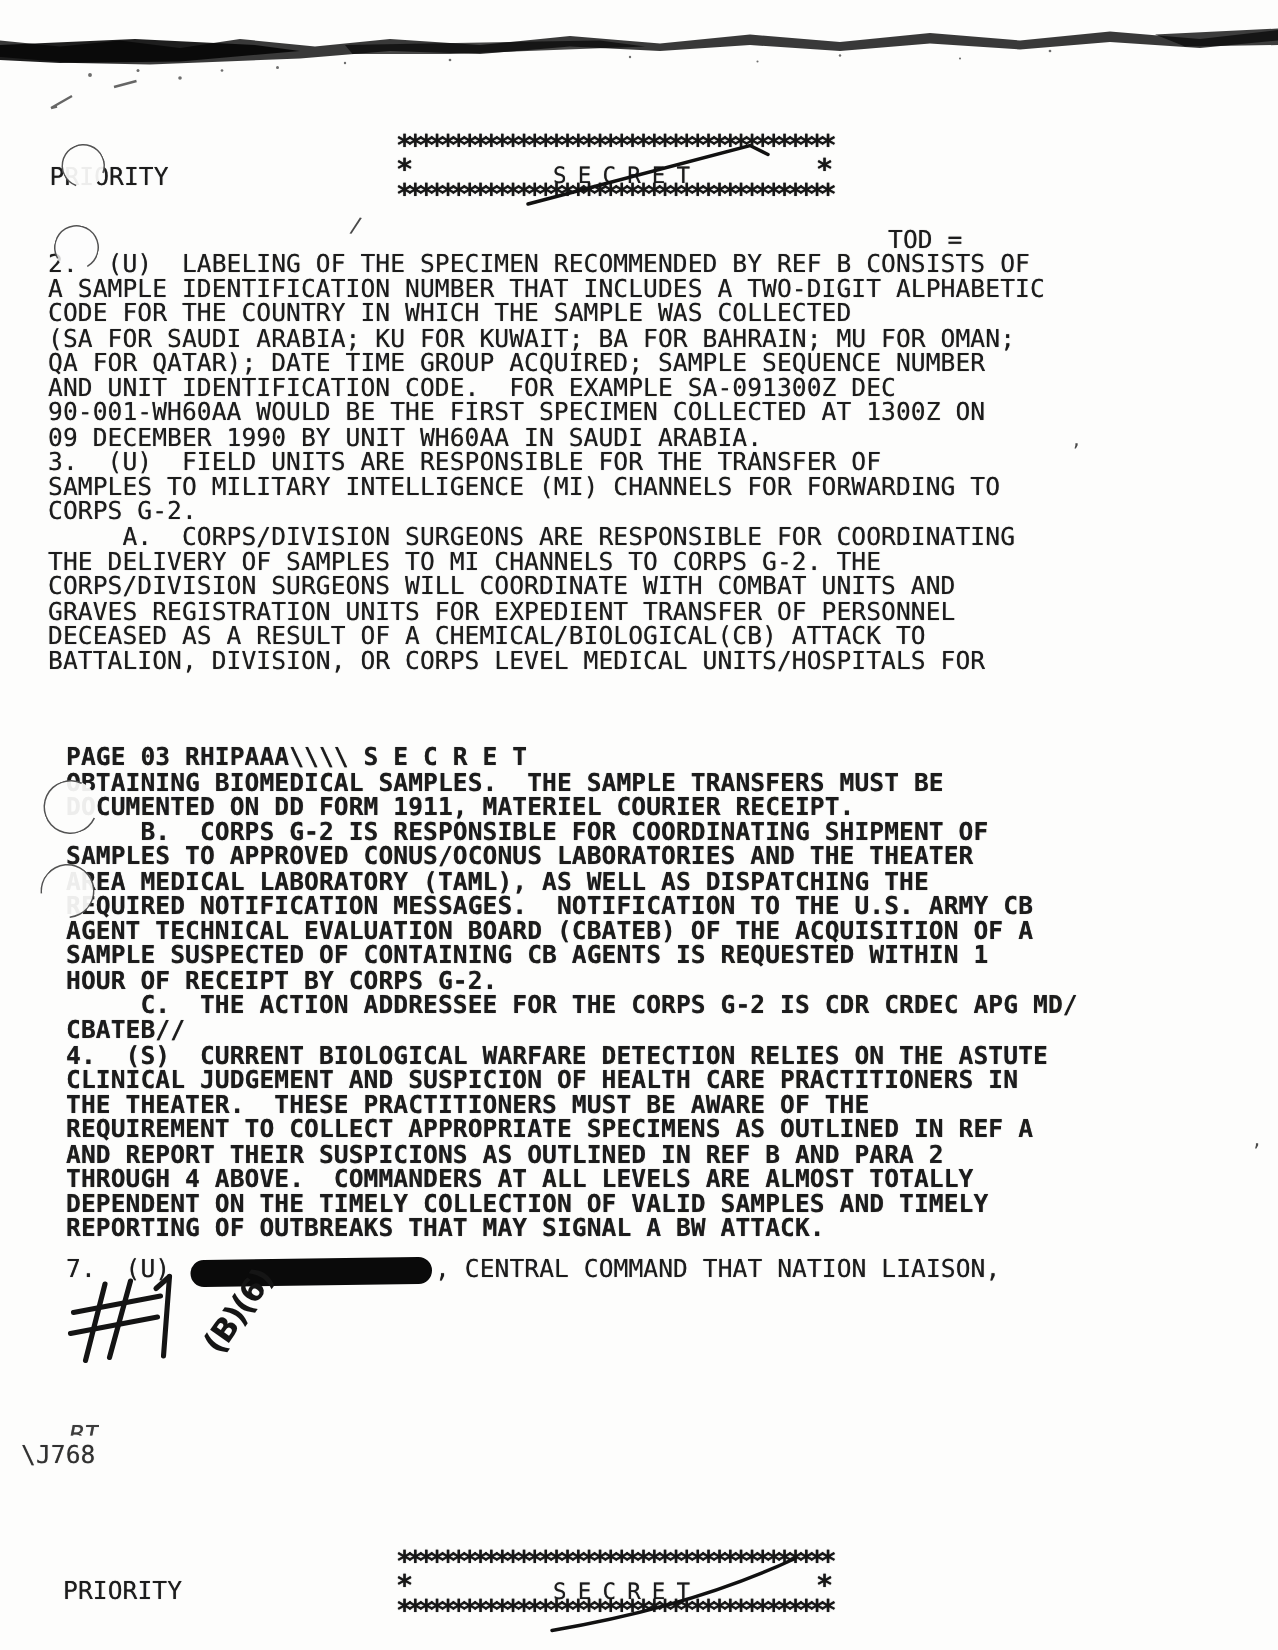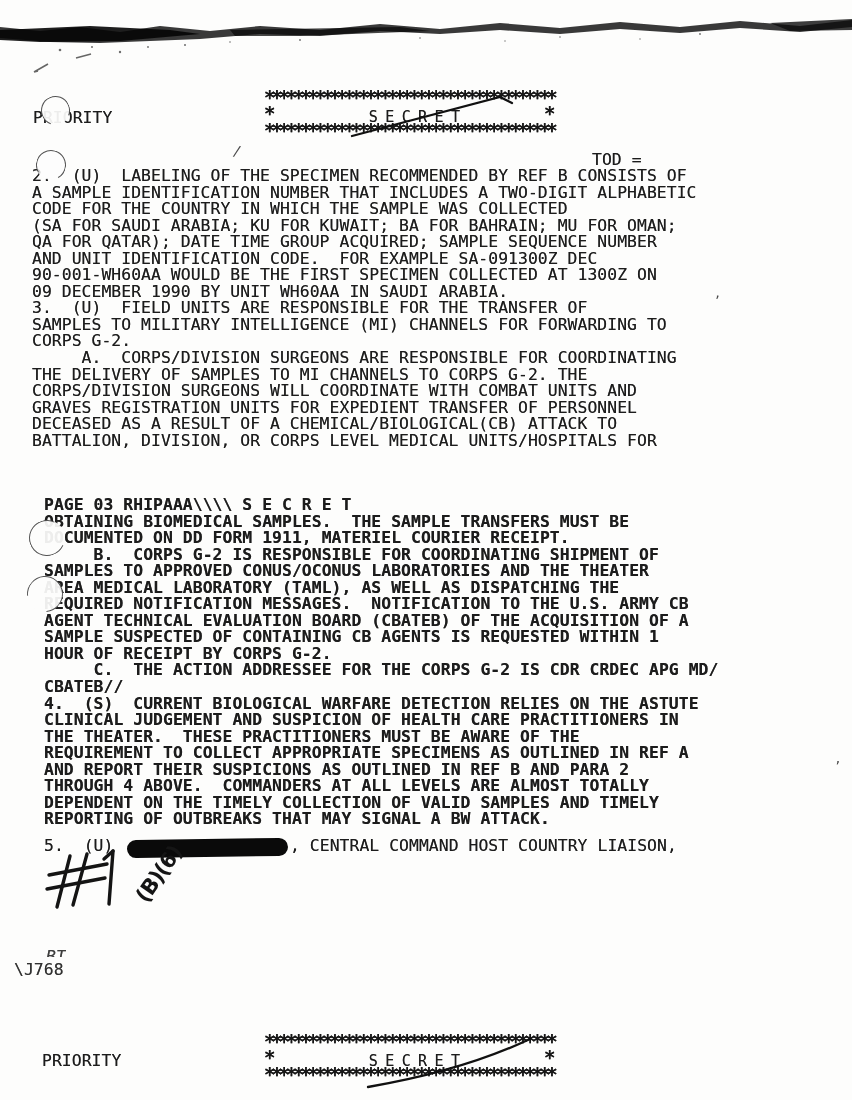--- a/index.html
+++ b/index.html
@@ -111,23 +111,23 @@
 CBATEB//
 4.  (S)  CURRENT BIOLOGICAL WARFARE DETECTION RELIES ON THE ASTUTE
 CLINICAL JUDGEMENT AND SUSPICION OF HEALTH CARE PRACTITIONERS IN
 THE THEATER.  THESE PRACTITIONERS MUST BE AWARE OF THE
 REQUIREMENT TO COLLECT APPROPRIATE SPECIMENS AS OUTLINED IN REF A
 AND REPORT THEIR SUSPICIONS AS OUTLINED IN REF B AND PARA 2
 THROUGH 4 ABOVE.  COMMANDERS AT ALL LEVELS ARE ALMOST TOTALLY
 DEPENDENT ON THE TIMELY COLLECTION OF VALID SAMPLES AND TIMELY
 REPORTING OF OUTBREAKS THAT MAY SIGNAL A BW ATTACK.</div>
 
-  <span class="mono" style="left:44px;top:838px;">5.  (U)</span>
+  <span class="mono" style="left:44px;top:838px;">7.  (U)</span>
   <div class="redaction" style="left:127px;top:839px;width:161px;height:18px;"></div>
-  <span class="mono" style="left:290px;top:838px;">, CENTRAL COMMAND HOST COUNTRY LIAISON,</span>
+  <span class="mono" style="left:290px;top:838px;">, CENTRAL COMMAND THAT NATION LIAISON,</span>
 
   <div class="handnote exemption">(B)(6)</div>
 
 
   <div class="mono clip-top" style="left:46px;top:949px;opacity:.85;">BT</div>
   <span class="mono" style="left:14px;top:962px;opacity:.9;">\J768</span>
 
   <div class="banner" style="left:264px;top:1038px;">
     <div class="stars row1">****************************************</div>
     <span class="stars star-left">*</span>

